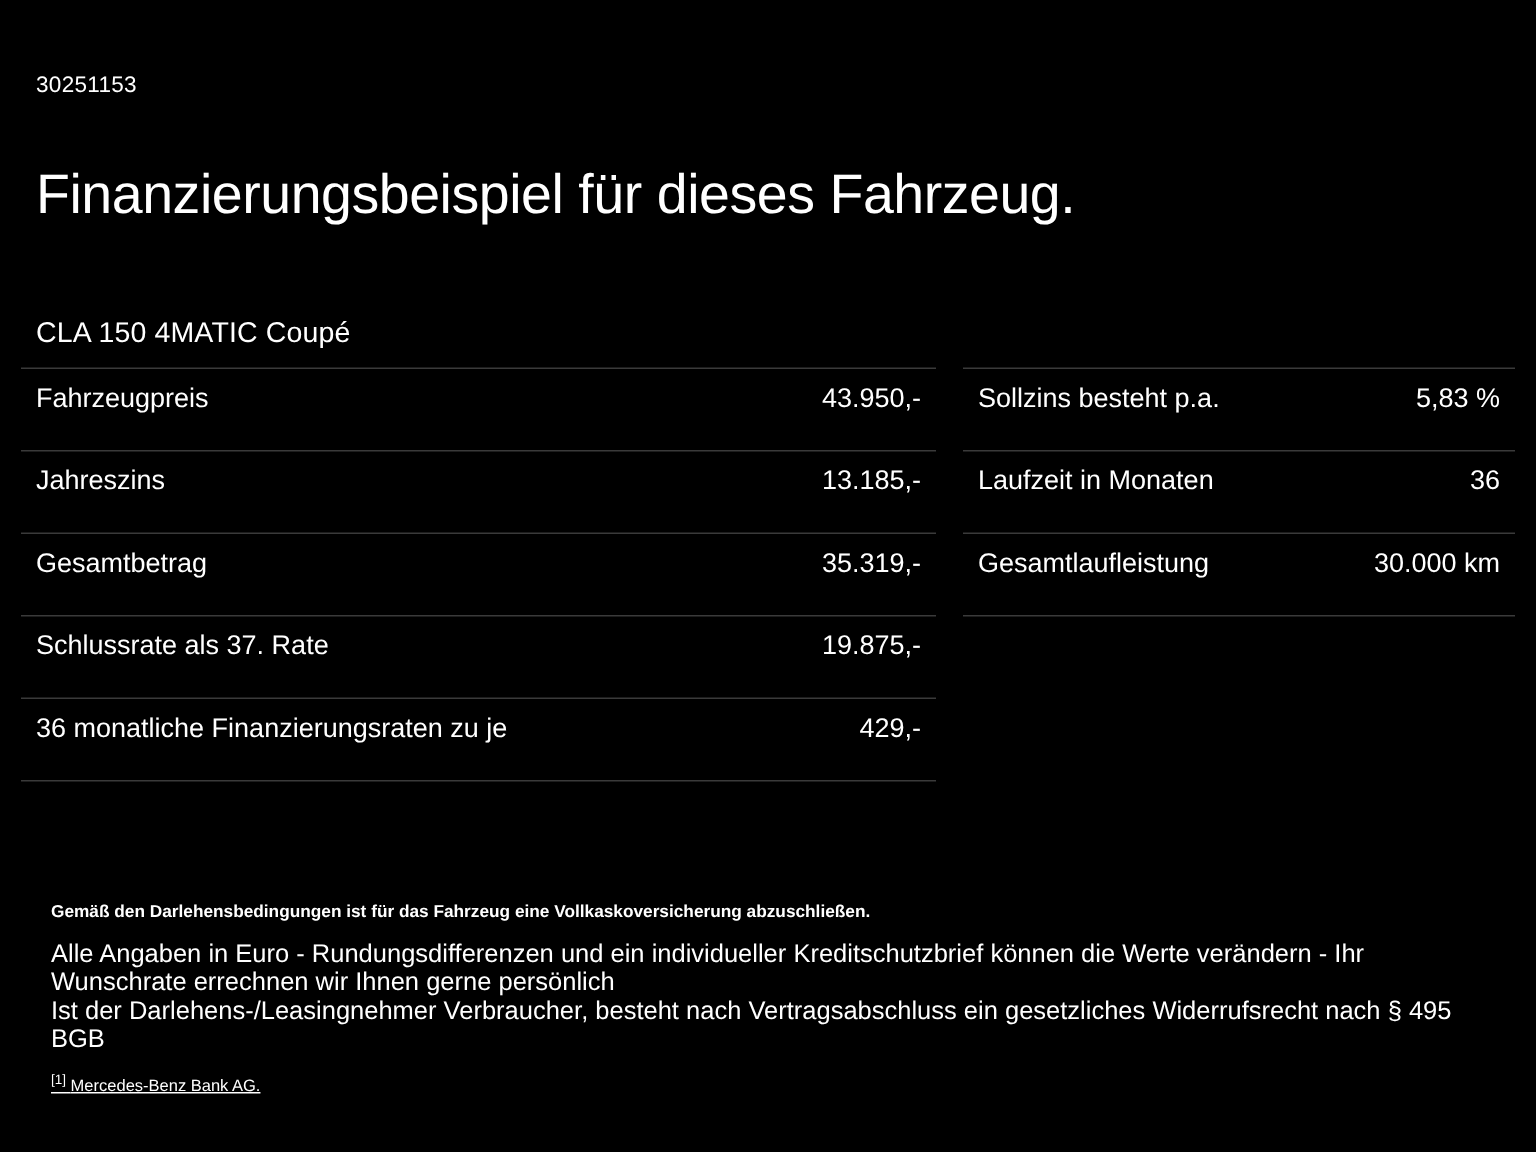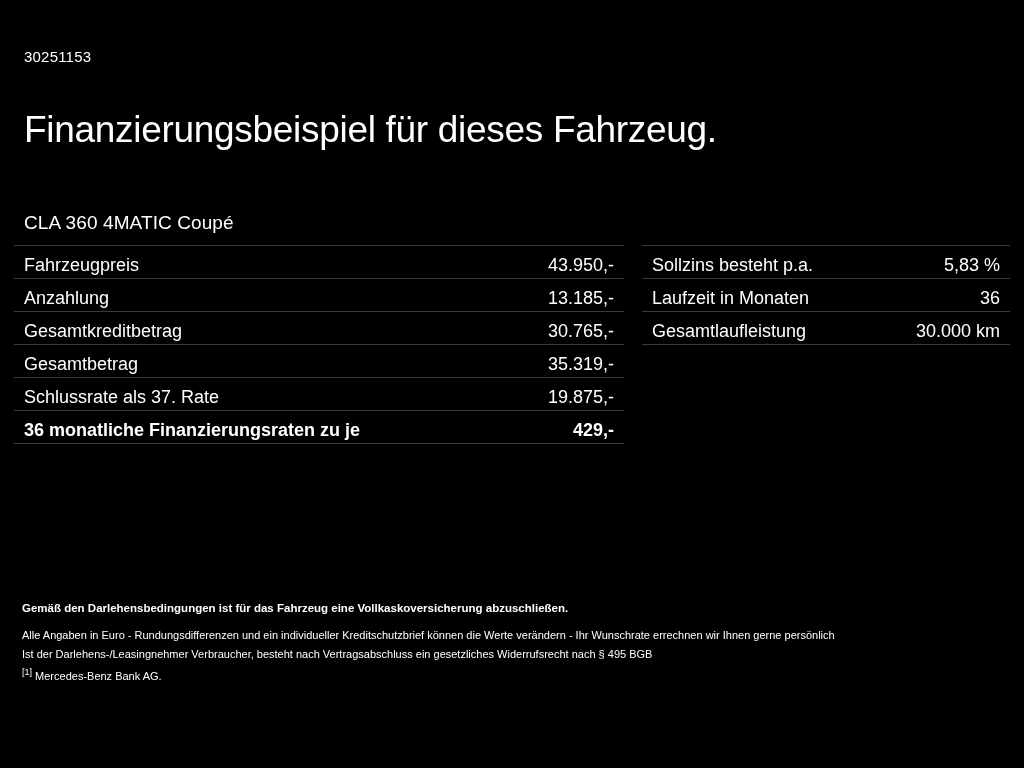--- a/index.html
+++ b/index.html
@@ -63,99 +63,96 @@
   .table.right {
     left: 642px;
     top: 245px;
     width: 368px;
   }
   .row {
     display: flex;
     justify-content: space-between;
     align-items: baseline;
     border-bottom: 1px solid #3a3a3a;
-    padding: 8px 10px 2px 10px;
+    padding: 8px 10px 24px 10px;
     box-sizing: border-box;
     font-size: 18px;
     line-height: 22px;
   }
   .row:first-child {
     border-top: 1px solid #3a3a3a;
   }
   .row .label {
     white-space: nowrap;
   }
   .row .value {
     white-space: nowrap;
     text-align: right;
   }
   .row.bold {
-    font-weight: bold;
+    font-weight: normal;
     justify-content: space-between;
   }
   sup.fn {
     font-size: 10px;
     vertical-align: super;
     line-height: 0;
     margin-left: 2px;
   }
 
   .legal {
     position: absolute;
-    left: 22px;
+    left: 34px;
     top: 600px;
     width: 965px;
   }
   .legal .strong {
     font-size: 11.5px;
     font-weight: bold;
     line-height: 17px;
     margin-bottom: 9px;
     color: #ffffff;
   }
   .legal .fine {
-    font-size: 11px;
+    font-size: 17px;
     line-height: 19px;
     color: #ffffff;
   }
   .legal .footnote {
-    margin-top: 4px;
+    margin-top: 14px;
     font-size: 11px;
     line-height: 16px;
     color: #ffffff;
+    text-decoration: underline;
   }
   .legal .footnote sup {
     font-size: 9px;
     vertical-align: super;
     line-height: 0;
   }
 </style>
 </head>
 <body>
 
 <div class="page">
 
   <div class="ref-id">30251153</div>
 
   <h1 class="headline">Finanzierungsbeispiel für dieses Fahrzeug.</h1>
 
-  <div class="model">CLA 360 4MATIC Coupé</div>
+  <div class="model">CLA 150 4MATIC Coupé</div>
 
   <div class="table left" id="table-left">
       <div class="row">
         <span class="label">Fahrzeugpreis</span>
         <span class="value">43.950,-</span>
       </div>
       <div class="row">
-        <span class="label">Anzahlung</span>
+        <span class="label">Jahreszins</span>
         <span class="value">13.185,-</span>
-      </div>
-      <div class="row">
-        <span class="label">Gesamtkreditbetrag</span>
-        <span class="value">30.765,-</span>
       </div>
       <div class="row">
         <span class="label">Gesamtbetrag</span>
         <span class="value">35.319,-</span>
       </div>
       <div class="row">
         <span class="label">Schlussrate als 37. Rate</span>
         <span class="value">19.875,-</span>
       </div>
       <div class="row bold">

